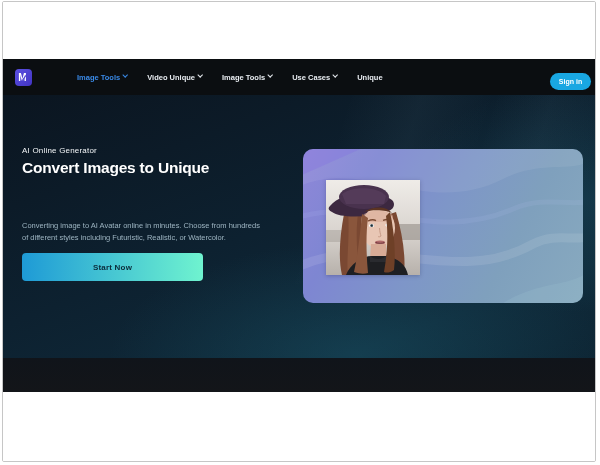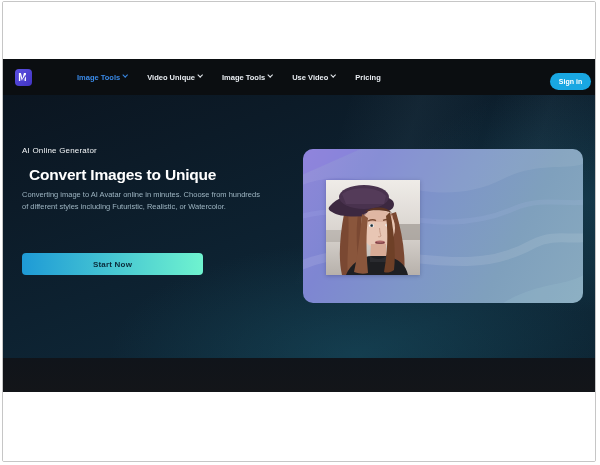--- a/index.html
+++ b/index.html
@@ -35,25 +35,25 @@
       linear-gradient(160deg,#0b1520 0%,#0d2130 45%,#0f2a3a 75%,#0d2432 100%);
     overflow:hidden;}
   .hero-streak{position:absolute;right:-40px;top:-30px;width:420px;height:200px;
     background:linear-gradient(115deg,rgba(255,255,255,0) 30%,rgba(160,210,230,0.05) 45%,
       rgba(255,255,255,0) 60%,rgba(160,210,230,0.04) 72%,rgba(255,255,255,0) 85%);
     transform:rotate(-8deg);pointer-events:none;}
   .hero-bottom{position:absolute;left:0;top:263px;width:100%;height:34px;
     background:linear-gradient(180deg,#10141a 0%,#131519 100%);}
 
   .eyebrow{position:absolute;left:19px;top:51px;color:#f2f5f7;font-size:8px;letter-spacing:.2px;}
-  .hero-title{position:absolute;left:19px;top:63px;margin:7px;color:#ffffff;font-size:15.5px;
+  .hero-title{position:absolute;left:19px;top:63px;margin:0;color:#ffffff;font-size:15.5px;
     line-height:19px;font-weight:700;letter-spacing:-.2px;}
-  .hero-desc{position:absolute;left:19px;top:94px;width:238px;margin:0;color:#9db4c1;
+  .hero-desc{position:absolute;left:19px;top:125px;width:238px;margin:0;color:#9db4c1;
     font-size:7.5px;line-height:12.2px;}
-  .cta{position:absolute;left:19px;top:158px;width:181px;height:22px;border:none;border-radius:4px;
+  .cta{position:absolute;left:19px;top:158px;width:181px;height:28px;border:none;border-radius:4px;
     background:linear-gradient(90deg,var(--cta-from,#1e9ad6) 0%,var(--cta-to,#6ff3cf) 100%);
     color:#0b2b3a;font-size:8px;font-weight:700;font-family:inherit;cursor:pointer;
     display:flex;align-items:center;justify-content:center;letter-spacing:.2px;}
 
   
   .hero-card{position:absolute;left:300px;top:54px;width:280px;height:154px;border-radius:10px;
     background:
       linear-gradient(118deg,#8f87d9 0%,#7e86d2 22%,#7e96c8 48%,#7fa0bd 72%,#88aabf 100%);
     overflow:hidden;}
   .card-waves{position:absolute;inset:0;width:100%;height:100%;}
@@ -89,25 +89,25 @@
       </li>
       <li class="nav-item">
         <span>Video Unique</span>
         <span class="chev"></span>
       </li>
       <li class="nav-item">
         <span>Image Tools</span>
         <span class="chev"></span>
       </li>
       <li class="nav-item">
-        <span>Use Video</span>
+        <span>Use Cases</span>
         <span class="chev"></span>
       </li>
       <li class="nav-item">
-        <span>Pricing</span>
+        <span>Unique</span>
       </li>
     </ul>
 
     <button class="signin">Sign in</button>
   </nav>
 
   <section class="hero">
     <div class="hero-streak"></div>
 
     <div class="eyebrow">AI Online Generator</div>

